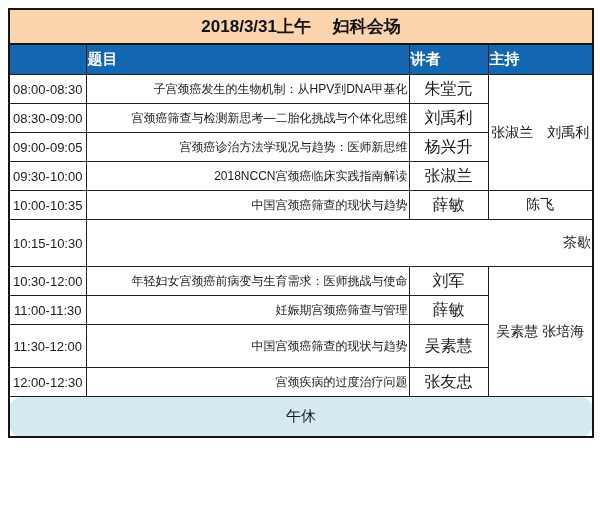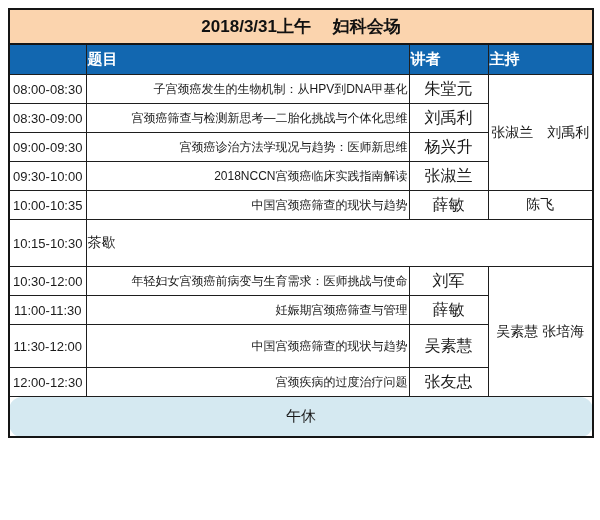--- a/index.html
+++ b/index.html
@@ -75,21 +75,21 @@
     text-align: center;
   }
   td.host {
     font-size: 14px;
     text-align: center;
     white-space: nowrap;
     padding: 0 2px;
   }
   td.break {
     font-size: 14px;
-    text-align: left;
+    text-align: right;
   }
   
   tfoot tr { height: 40px; }
   td.lunch {
     background: #d5e9f1;
     font-size: 15px;
     text-align: center;
     border-radius: 13px;
   }
 </style>
@@ -121,21 +121,21 @@
           <td class="topic">子宫颈癌发生的生物机制：从HPV到DNA甲基化</td>
           <td class="speaker">朱堂元</td>
           <td class="host" rowspan="4">张淑兰　刘禹利</td>
         </tr>
         <tr>
           <td class="time">08:30-09:00</td>
           <td class="topic">宫颈癌筛查与检测新思考—二胎化挑战与个体化思维</td>
           <td class="speaker">刘禹利</td>
         </tr>
         <tr>
-          <td class="time">09:00-09:30</td>
+          <td class="time">09:00-09:05</td>
           <td class="topic">宫颈癌诊治方法学现况与趋势：医师新思维</td>
           <td class="speaker">杨兴升</td>
         </tr>
         <tr>
           <td class="time">09:30-10:00</td>
           <td class="topic">2018NCCN宫颈癌临床实践指南解读</td>
           <td class="speaker">张淑兰</td>
         </tr>
         <tr>
           <td class="time">10:00-10:35</td>

